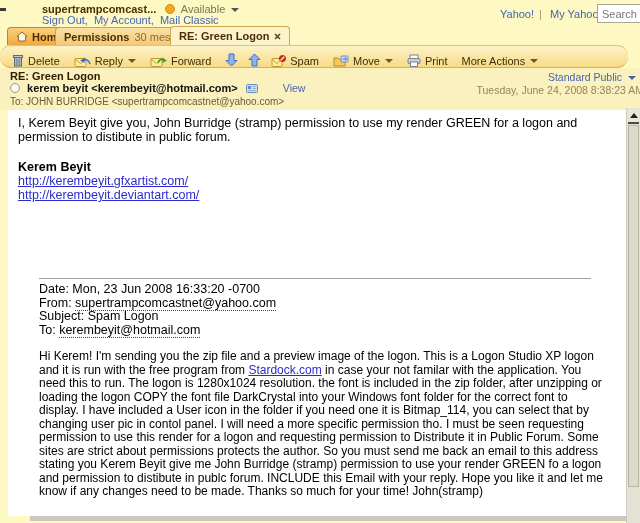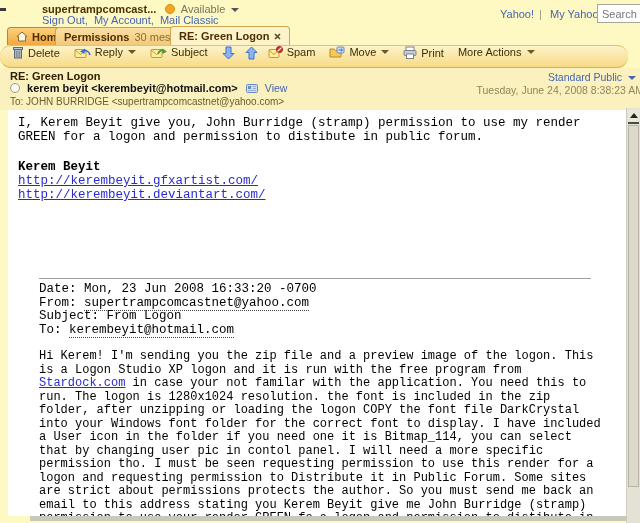--- a/index.html
+++ b/index.html
@@ -28,39 +28,39 @@
   .tab .lbl{font-weight:bold;}
   .tab-home{left:7px;background:linear-gradient(#FCD07C,#F2A840);}
   .tab-home svg{margin-right:4px;}
   .tab-perm{left:55px;background:linear-gradient(#FAE0A4,#F4C979);border-color:#CFA049;}
   .tab-perm .badge{font-weight:normal;color:#8A6F35;margin-left:5px;}
   .tab-perm .closex{margin-left:7px;}
   .tab-active{left:170px;width:120px;background:#FCF3CB;border-color:#D2A54F;height:19px;z-index:2;justify-content:space-between;}
   .closex{display:inline-flex;align-items:center;cursor:pointer;}
 
   
-  .toolbar{position:absolute;left:0;top:45px;width:628px;height:23px;background:linear-gradient(#FDF3C8,#F7DA85);border-top:1px solid #E5C269;border-bottom:1px solid #D8B055;box-sizing:border-box;display:flex;align-items:flex-start;padding-left:12px;font-size:11px;color:#3A2F08;border-radius:11px;}
+  .toolbar{position:absolute;left:0;top:45px;width:628px;height:23px;background:linear-gradient(#FDF3C8,#F7DA85);border-top:1px solid #E5C269;border-bottom:1px solid #D8B055;box-sizing:border-box;display:flex;align-items:flex-end;padding-left:12px;font-size:11px;color:#3A2F08;border-radius:11px;}
   .titem{display:flex;align-items:center;gap:4px;cursor:pointer;margin-right:14px;white-space:nowrap;}
   .titem .chev{border-top-color:#6a5a20;margin-left:1px;}
   .titem.arrow-only{margin-right:10px;}
 
   
   .msgheader{position:absolute;left:0;top:68px;width:640px;height:42px;background:#FBF1BE;box-sizing:border-box;}
   .mh-subject{position:absolute;left:10px;top:2px;font-size:11px;font-weight:bold;color:#2E2000;}
   .mh-from{position:absolute;left:10px;top:14px;font-size:11px;color:#101010;white-space:nowrap;}
   .presence{display:inline-block;width:8px;height:8px;border-radius:50%;background:#FAFAF2;border:1px solid #9a9a8a;vertical-align:-1px;margin-right:4px;}
   .mh-from b{font-weight:bold;}
-  .viewlink{color:#4565B0;font-size:10.5px;text-decoration:none;margin-left:4px;cursor:pointer;}
+  .viewlink{color:#4565B0;font-size:10.5px;text-decoration:none;margin-left:22px;cursor:pointer;}
   .mh-to{position:absolute;left:10px;top:28px;font-size:10px;color:#6A5B32;}
   .mh-hdrmode{position:absolute;right:4px;top:3px;font-size:10.5px;color:#4565B0;cursor:pointer;white-space:nowrap;}
   .mh-hdrmode .chev{border-top-color:#4565B0;}
   .mh-date{position:absolute;right:-4px;top:16px;font-size:10.5px;color:#93835B;white-space:nowrap;}
 
   
-  .bodyarea{position:absolute;left:8px;top:110px;width:619px;height:406px;background:#FFF;font-family:Liberation Mono, monospace;font-size:12.5px;color:#000;padding:4px 8px 0 4px;box-sizing:border-box;overflow:hidden;line-height:14px;}
+  .bodyarea{position:absolute;left:8px;top:110px;width:619px;height:406px;background:#FFF;font-family:Liberation Sans, sans-serif;font-size:12.5px;color:#000;padding:4px 8px 0 4px;box-sizing:border-box;overflow:hidden;line-height:14px;}
   .bodyarea a{color:#2B2BCC;text-decoration:underline;cursor:pointer;}
   .p1{margin:2px 0 16px 6px;}
   .cheers{margin:0 0 14px 6px;}
   .sig{margin:0 0 0 6px;}
   .sig .name{font-weight:bold;}
   .divider{border:none;border-top:1px solid #A0A0A0;margin:76px 28px 4px 27px;}
   .q-headers{margin:0 0 0 27px;line-height:13.5px;}
   .dotted{border-bottom:1px dotted #444;}
   .q-body{margin:13px 14px 0 27px;line-height:13.5px;font-size:12px;}
 
@@ -140,21 +140,21 @@
       <span>Reply</span>
       <span class="chev"></span>
     </div>
     <div class="titem">
       <svg width="17" height="12" viewBox="0 0 17 12">
           <rect x="1" y="3.5" width="11" height="8" rx="1" fill="#FCEE9E" stroke="#C59A2F"></rect>
           <path d="M1 4 L6.5 8.5 L12 4" fill="none" stroke="#C59A2F"></path>
           <path d="M8 8 C9 4.5 12 3.5 14 4.5" fill="none" stroke="#4A9B2F" stroke-width="1.6"></path>
           <polygon points="17,5.5 12,2.5 12.5,8" fill="#4A9B2F"></polygon>
         </svg>
-      <span>Subject</span>
+      <span>Forward</span>
     </div>
     <div class="titem arrow-only">
       <svg width="13" height="14" viewBox="0 0 13 14">
           <path d="M6.5 13 L12 7.5 H9 V1 H4 V7.5 H1 Z" fill="#8FB4EC" stroke="#3B6FD4"></path>
         </svg>
     </div>
     <div class="titem arrow-only">
       <svg width="13" height="14" viewBox="0 0 13 14">
           <path d="M6.5 1 L12 6.5 H9 V13 H4 V6.5 H1 Z" fill="#8FB4EC" stroke="#3B6FD4"></path>
         </svg>
@@ -218,21 +218,21 @@
     </div>
     <div class="sig">
       <div class="name">Kerem Beyit</div>
       <div><a>http://kerembeyit.gfxartist.com/</a></div>
       <div><a>http://kerembeyit.deviantart.com/</a></div>
     </div>
     <hr class="divider">
     <div class="q-headers">
       <div>Date: Mon, 23 Jun 2008 16:33:20 -0700</div>
       <div><span>From: </span><span class="dotted">supertrampcomcastnet@yahoo.com</span></div>
-      <div>Subject: From Logon</div>
+      <div>Subject: Spam Logon</div>
       <div><span>To: </span><span class="dotted">kerembeyit@hotmail.com</span></div>
     </div>
     <p class="q-body"><span>Hi Kerem! I'm sending you the zip file and a preview image of the logon. This is a Logon Studio XP logon and it is run with the free program from </span><a>Stardock.com</a><span> in case your not familar with the application. You need this to run. The logon is 1280x1024 resolution. the font is included in the zip folder, after unzipping or loading the logon COPY the font file DarkCrystal into your Windows font folder for the correct font to display. I have included a User icon in the folder if you need one it is Bitmap_114, you can select that by changing user pic in contol panel. I will need a more specific permission tho. I must be seen requesting permission to use this render for a logon and requesting permission to Distribute it in Public Forum. Some sites are strict about permissions protects the author. So you must send me back an email to this address stating you Kerem Beyit give me John Burridge (stramp) permission to use your render GREEN fo a logon and permission to distibute in publc forum. INCLUDE this Email with your reply. Hope you like it and let me know if any changes need to be made. Thanks so much for your time! John(stramp)</span></p>
   </div>
 
   <div class="vscroll">
     <div class="vs-up">
         <span class="tri"></span>
       </div>
     <div class="vs-thumb"></div>

